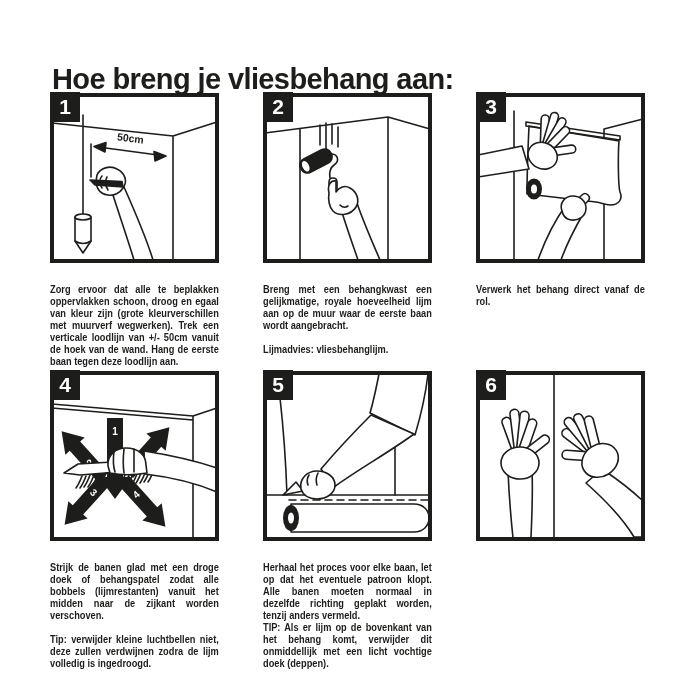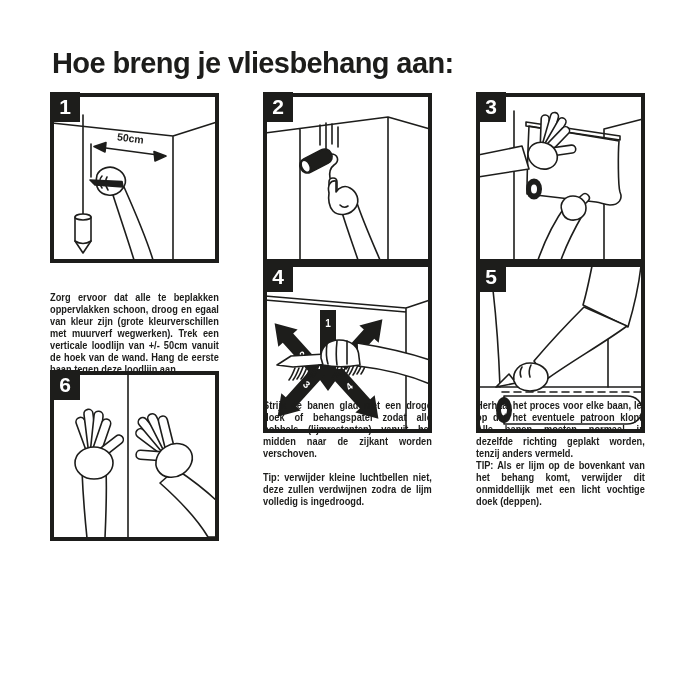--- a/index.html
+++ b/index.html
@@ -3,40 +3,40 @@
 <meta charset="utf-8">
 <style>
   html,body { margin:0; padding:0; }
   body {
     width:700px; height:700px; position:relative;
     background:#ffffff; overflow:hidden;
     font-family:"Liberation Sans", sans-serif;
     color:#1d1d1b;
   }
   .title {
-    position:absolute; left:52px; top:28px;
+    position:absolute; left:52px; top:44px;
     font-size:29px; font-weight:bold; letter-spacing:-0.6px;
     white-space:nowrap;
   }
   .grid {
     position:absolute; left:50px; top:93px; width:595px;
     display:grid;
     grid-template-columns:169px 169px 169px;
     column-gap:44px;
     grid-template-rows:170px 108px 170px auto;
   }
   .panel { position:relative; width:169px; height:170px; }
   .panel svg { display:block; }
   .badge {
     position:absolute; left:0; top:-1px; width:30px; height:30px;
     background:#1d1d1b; color:#fff;
     font-size:21px; font-weight:bold;
     display:flex; align-items:center; justify-content:center;
   }
-  .caption { padding-top:28px; }
+  .caption { padding-top:20px; }
   .cap-in {
     width:201px; transform:scaleX(0.84); transform-origin:0 0;
     font-size:11px; font-weight:bold; line-height:12px;
     text-align:justify;
   }
   .cap-in p { margin:0 0 12px 0; }
   .cap-in p:last-child { margin-bottom:0; }
   .cap-in p.tight { margin:0; }
   svg text { font-family:"Liberation Sans", sans-serif; font-weight:bold; }
 </style>
@@ -132,20 +132,31 @@
       <rect x="2" y="2" width="165" height="166" fill="none" stroke="#1d1d1b" stroke-width="4"></rect>
     </svg>
     <div class="badge">3</div>
   </div>
 
   <div class="caption">
     <div class="cap-in">
         <p>Zorg ervoor dat alle te beplakken oppervlakken schoon, droog en egaal van kleur zijn (grote kleurverschillen met muurverf wegwerken). Trek een verticale loodlijn van +/- 50cm vanuit de hoek van de wand. Hang de eerste baan tegen deze loodlijn aan.</p>
       </div>
   </div>
+  <div class="caption">
+    <div class="cap-in">
+      <p>Breng met een behangkwast een gelijkmatige, royale hoeveelheid lijm aan op de muur waar de eerste baan wordt aangebracht.</p>
+      <p>Lijmadvies: vliesbehanglijm.</p>
+    </div>
+  </div>
+  <div class="caption">
+    <div class="cap-in">
+        <p>Verwerk het behang direct vanaf de rol.</p>
+      </div>
+  </div>
 
   <div class="panel">
     <svg width="169" height="170" viewBox="0 0 169 170">
       <g stroke="#1d1d1b" stroke-width="1.6" fill="none" stroke-linecap="round" stroke-linejoin="round">
         <path d="M2,33 L143,45 M2,37 L143,49 M143,45 V167 M143,45 L167,37"></path>
         <g stroke="none" fill="#1d1d1b">
           <g transform="translate(65,82)">
             <path d="M-8,-35 L8,-35 L8,24 L16,24 L0,46 L-16,24 L-8,24 Z"></path>
             <text x="0" y="-18" font-size="10" fill="#fff" text-anchor="middle">1</text>
           </g>

